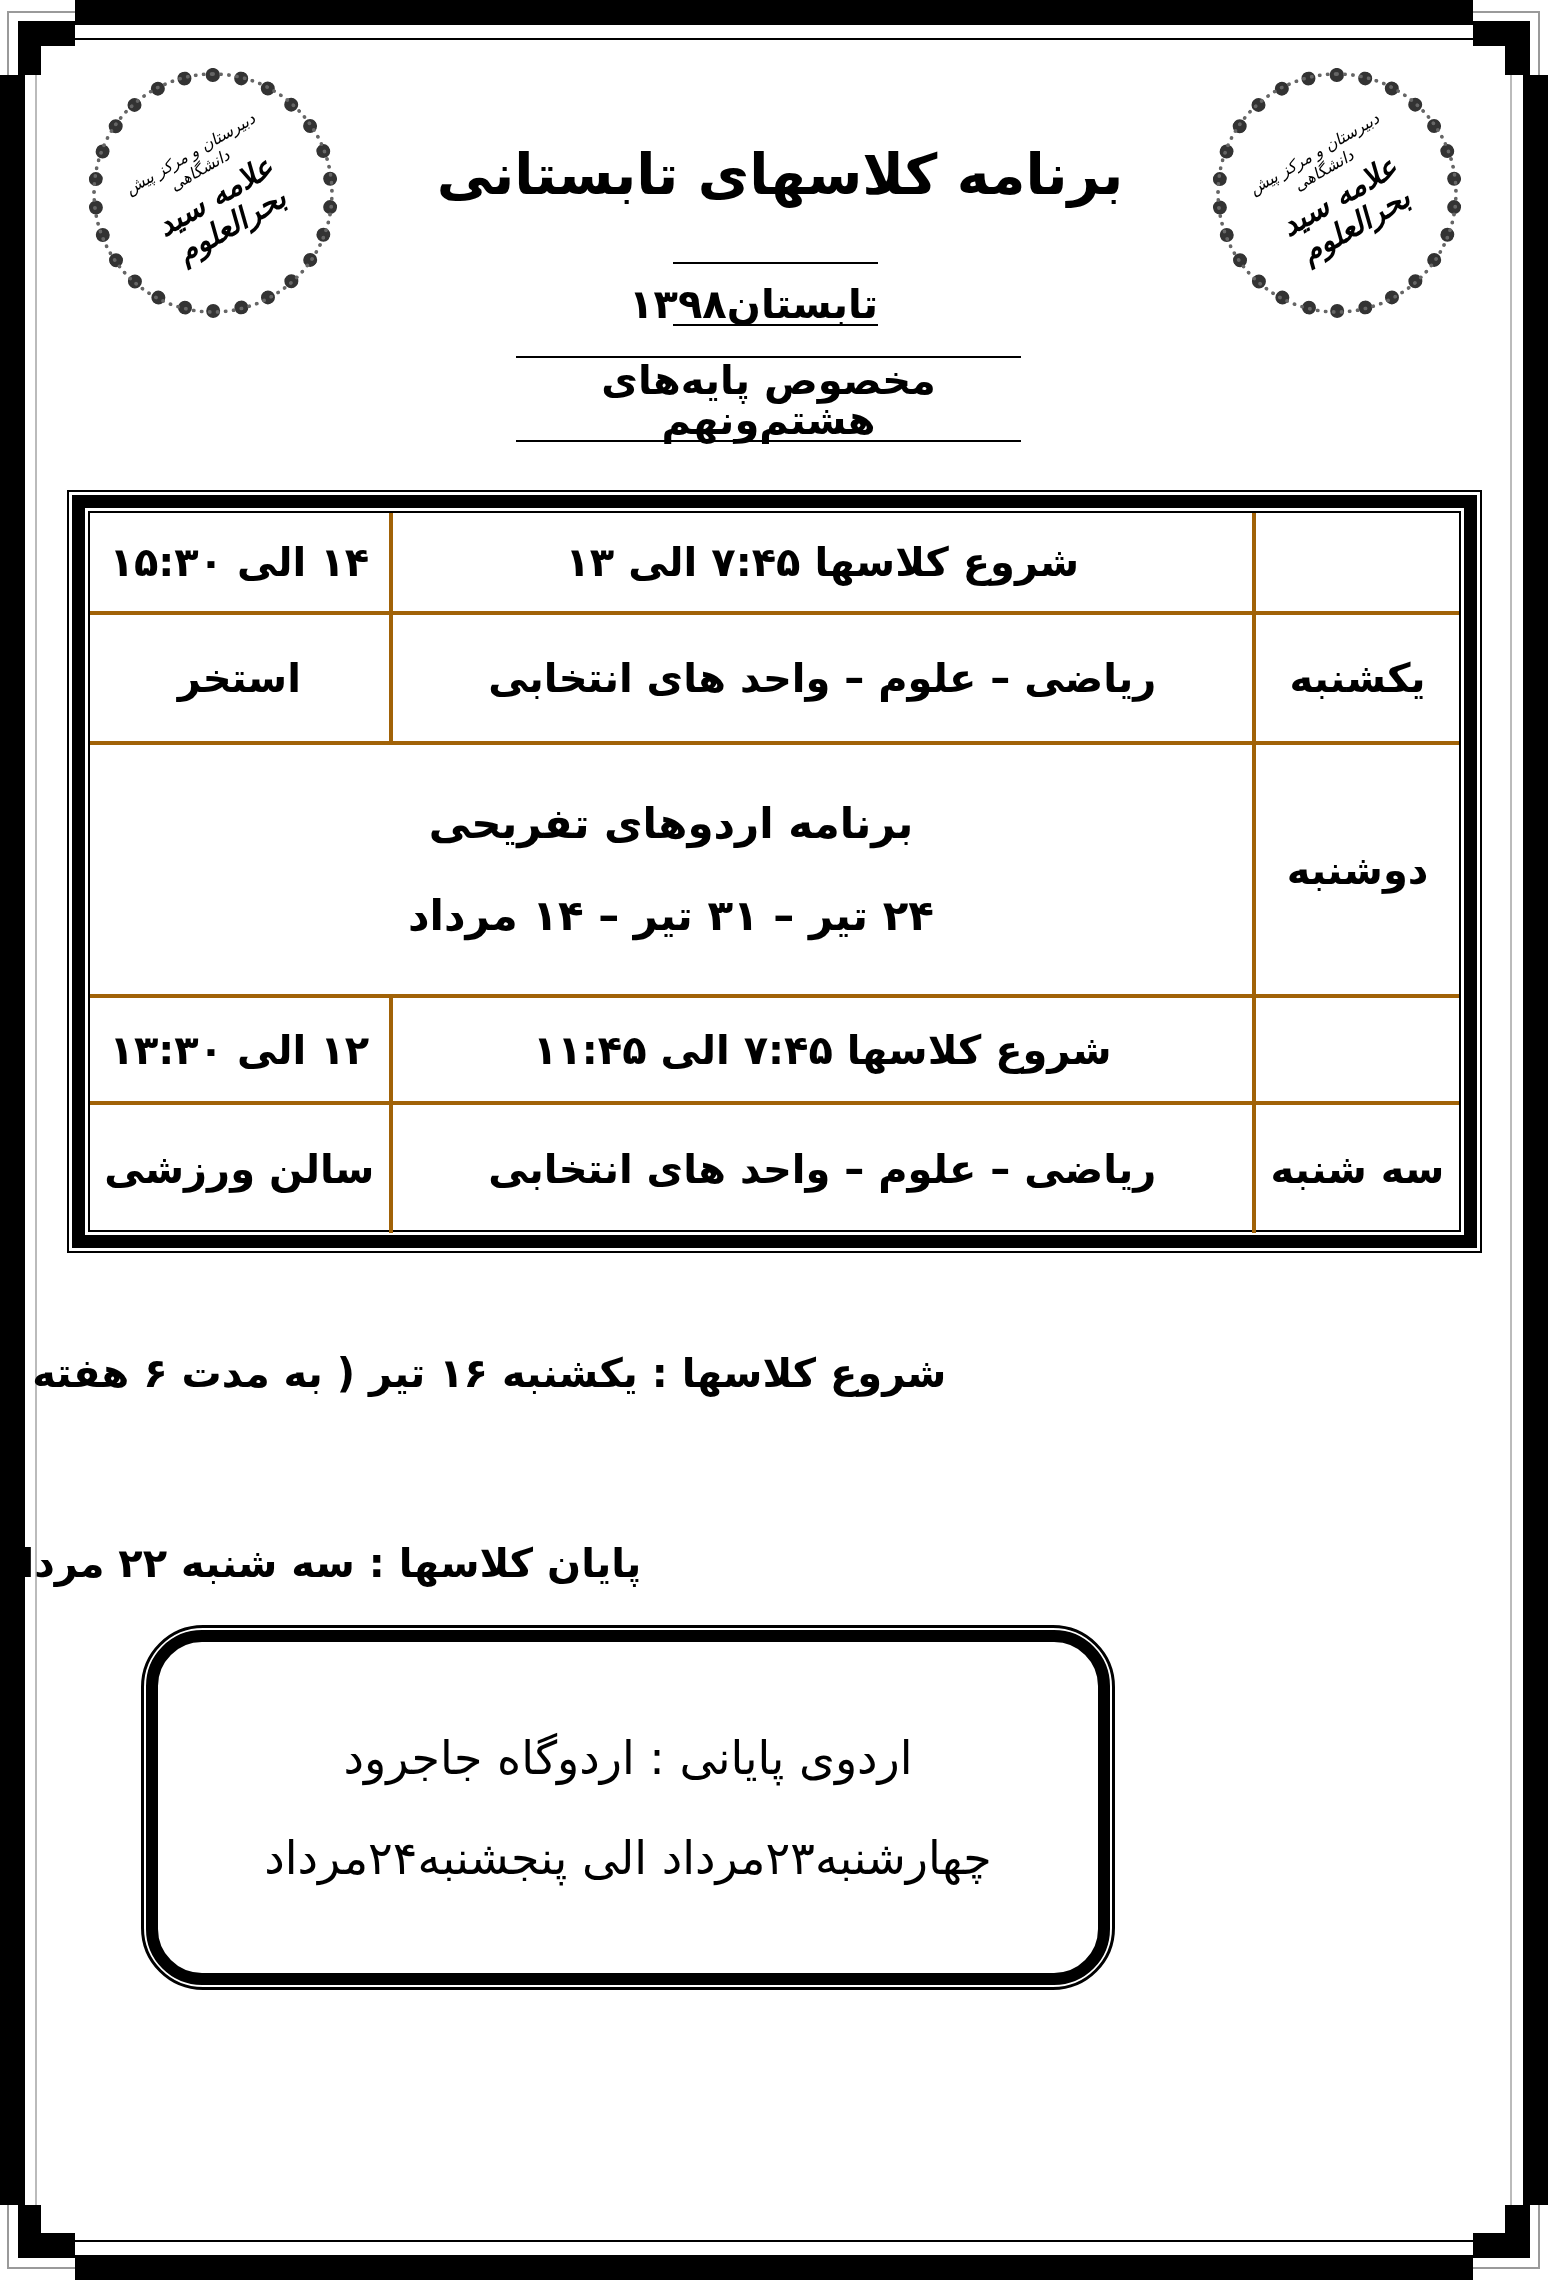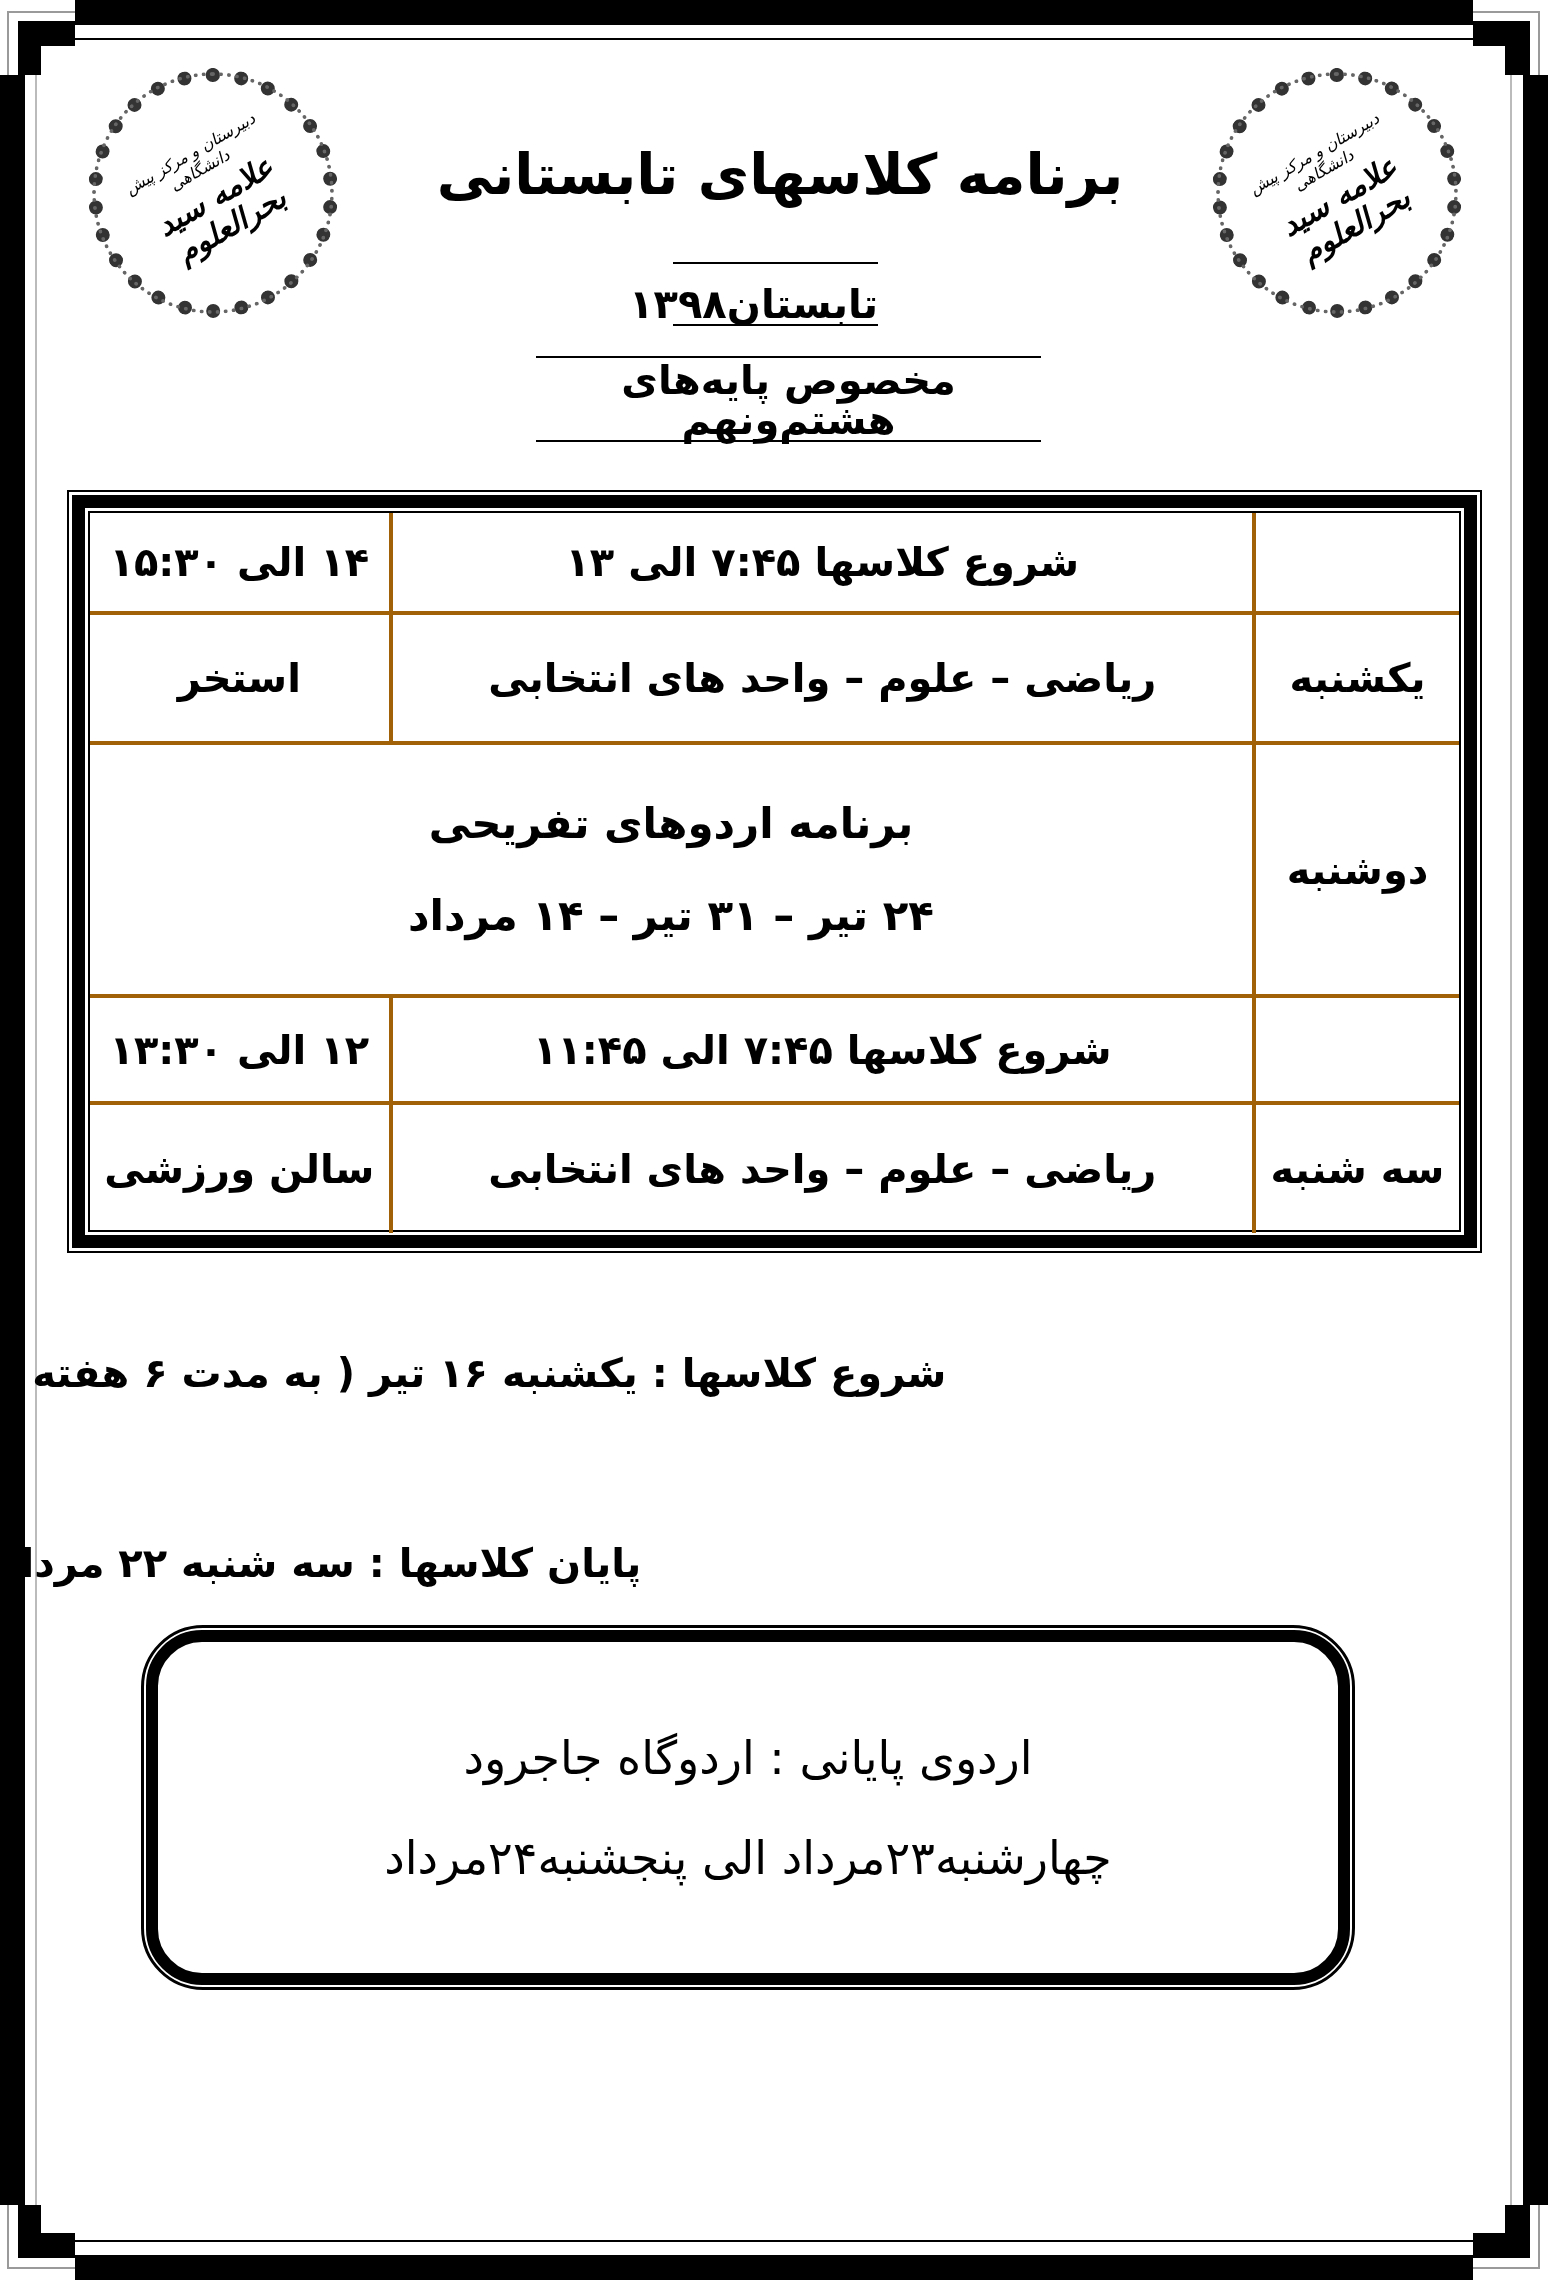--- a/index.html
+++ b/index.html
@@ -72,21 +72,21 @@
       letter-spacing: 2px;
       margin-top: 44px;
     }
     .date-line {
       position: absolute; left: 673px; top: 262px; width: 205px;
       text-align: center; font-size: 40px; font-weight: bold;
       border-top: 2px solid #000; border-bottom: 2px solid #000;
       line-height: 40px; padding-top: 20px;
     }
     .subtitle {
-      position: absolute; left: 536px; top: 356px; width: 505px;
+      position: absolute; left: 516px; top: 356px; width: 505px;
       text-align: center; font-size: 40px; font-weight: bold;
       border-top: 2px solid #000; border-bottom: 2px solid #000;
       line-height: 40px; padding-top: 2px;
     }
 
     
     .tbl-outer {
       position: absolute; left: 67px; top: 490px; width: 1415px; height: 763px;
       border: 2px solid #000; padding: 3px;
     }
@@ -118,21 +118,21 @@
     
     .info {
       position: absolute; left: 0; width: 1548px; text-align: left;
       font-size: 40px; font-weight: bold;
     }
     .info.start { top: 1350px; }
     .info.end   { top: 1540px; }
 
     
     .box-outer {
-      position: absolute; left: 141px; top: 1625px; width: 1214px; height: 365px;
+      position: absolute; left: 141px; top: 1625px; width: 974px; height: 365px;
       border: 3px solid #000; border-radius: 62px; padding: 2px;
     }
     .box-thick {
       width: 100%; height: 100%;
       border: 12px solid #000; border-radius: 56px;
       display: flex; flex-direction: column; justify-content: center; align-items: center;
     }
     .box-line {
       font-size: 46px; line-height: 100px; font-weight: normal;
     }

